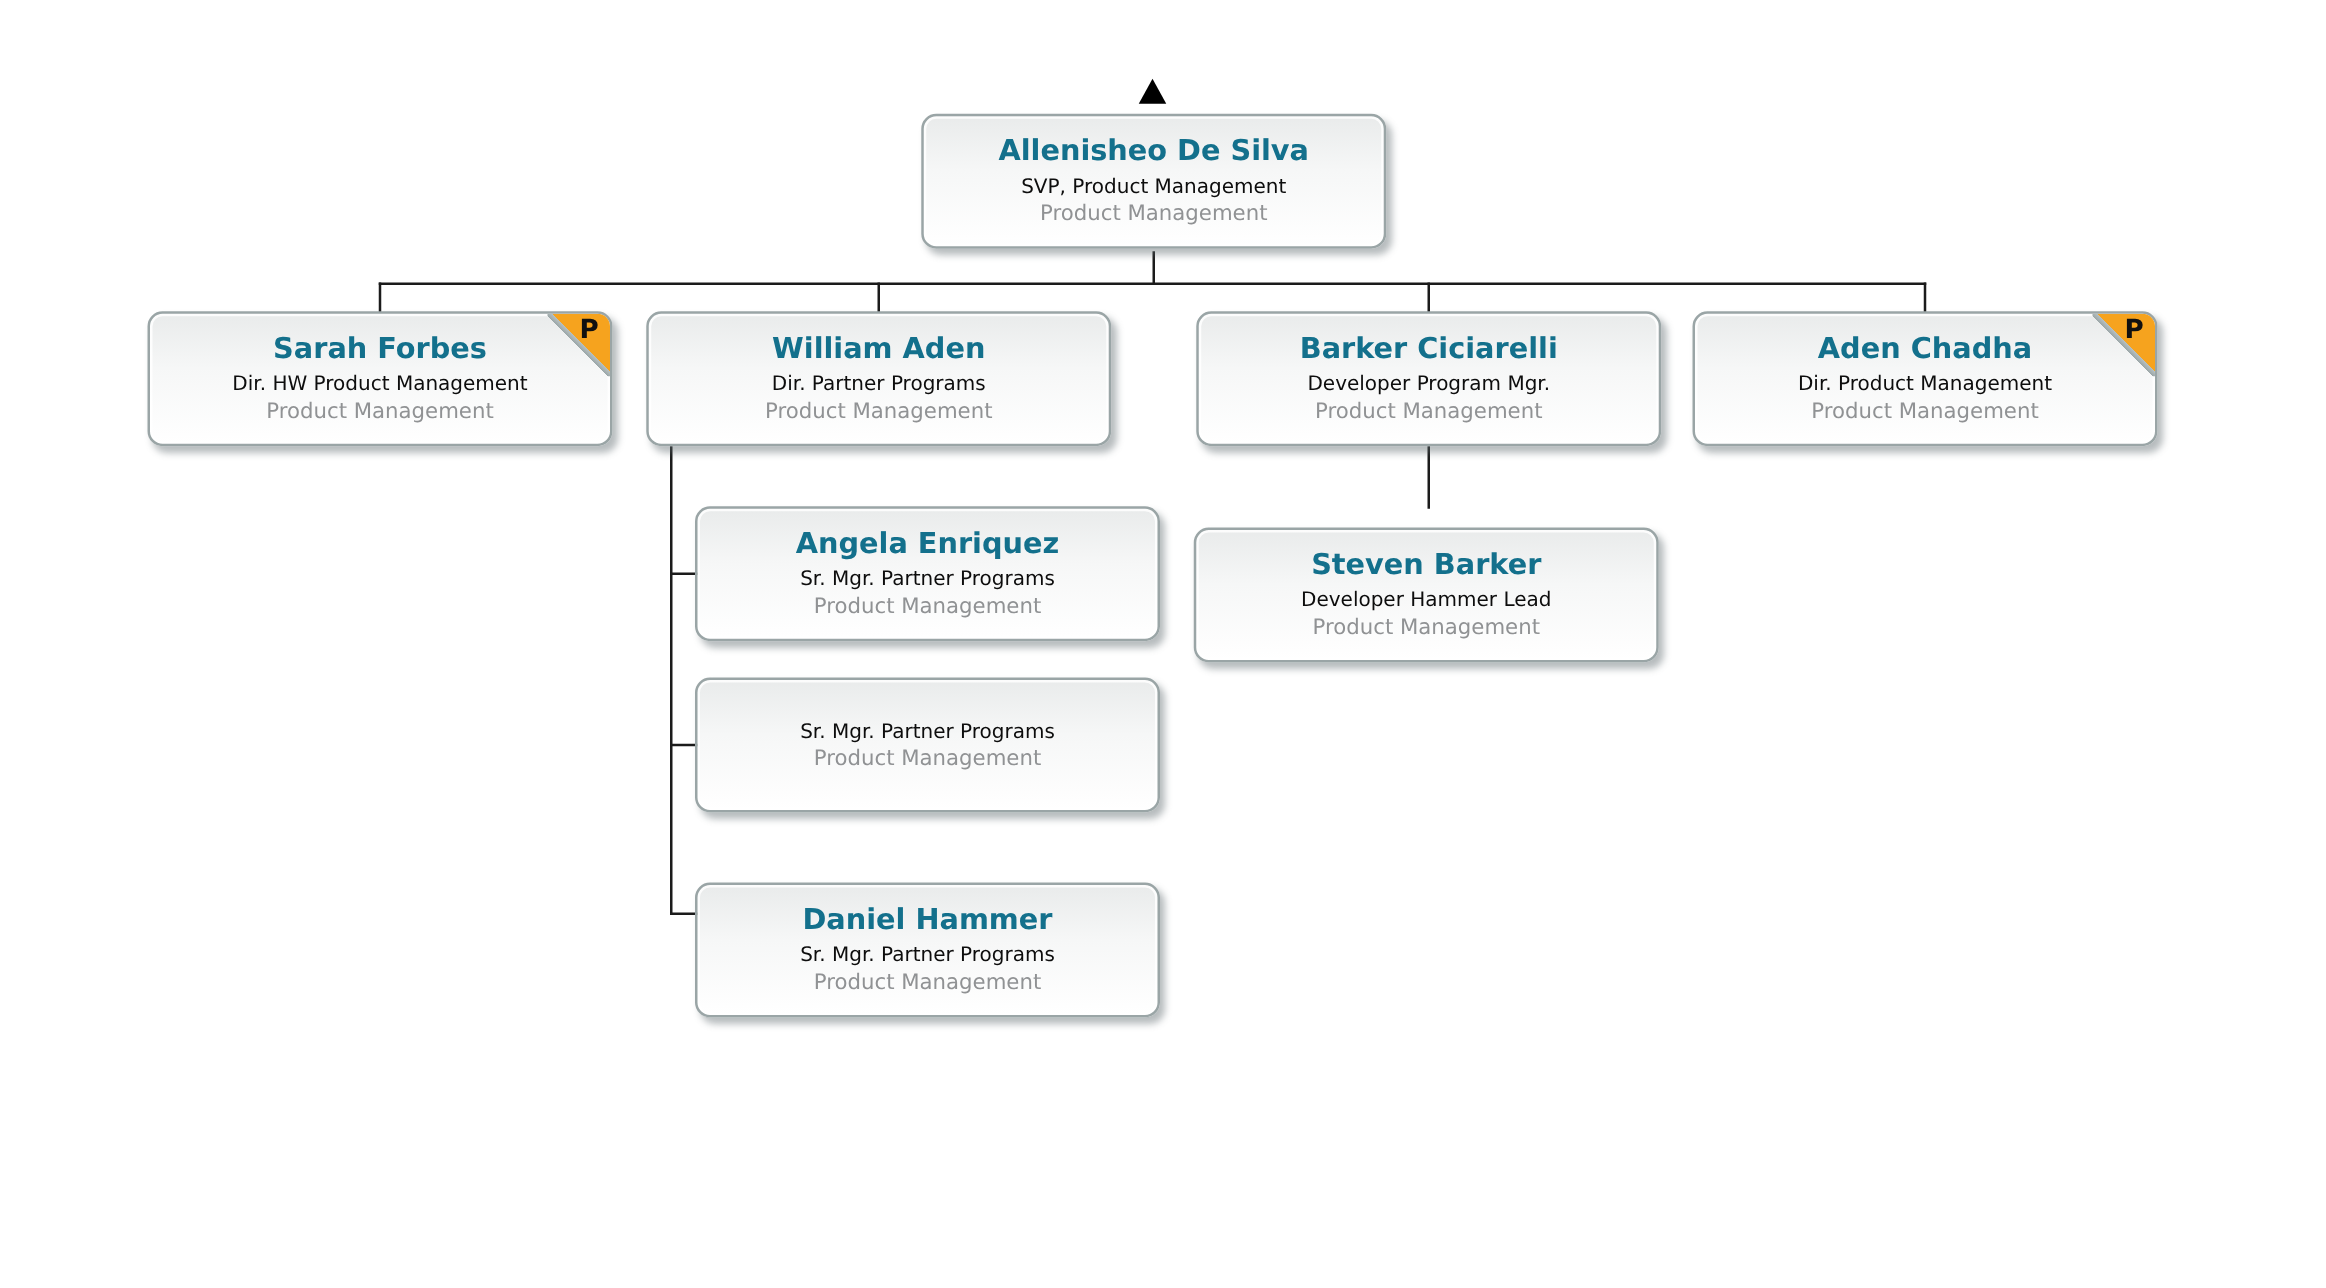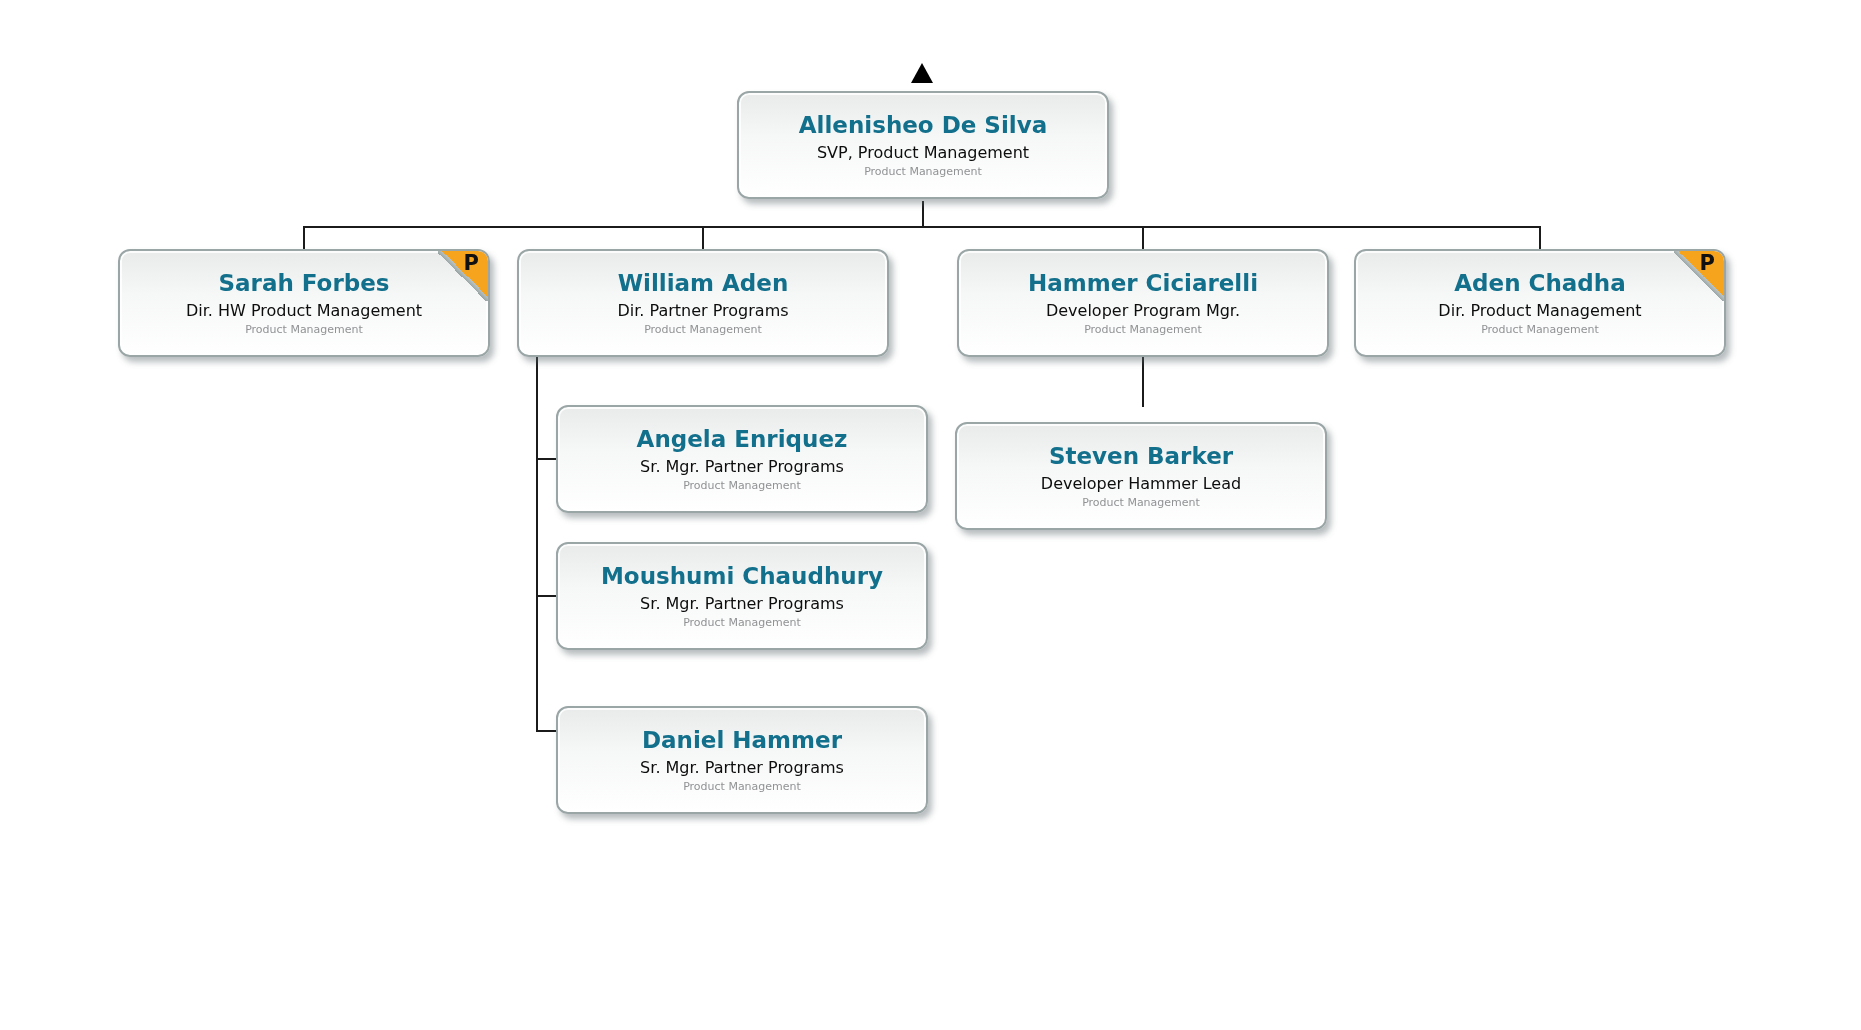--- a/index.html
+++ b/index.html
@@ -26,21 +26,21 @@
   .node {
     position:absolute; width:372px; height:108px;
     border:2px solid var(--box-border, #9aa5a6); border-radius:12px;
     background:linear-gradient(to bottom, #e9ebeb 0%, #f6f7f7 42%, #ffffff 100%);
     box-shadow: 4px 5px 6px rgba(96,106,110,0.45), inset 0 0 0 2px rgba(255,255,255,0.85);
     display:flex; flex-direction:column; justify-content:center; align-items:center;
     text-align:center; gap:3px; overflow:hidden; cursor:pointer;
   }
   .node .name  { font-size:23px; font-weight:bold; color:var(--name-accent, #13708c); line-height:1.2; }
   .node .title { font-size:16px; color:#0d0d0d; line-height:1.2; }
-  .node .dept  { font-size:11px; color:var(--dept-text, #909294); line-height:1.2;text-align:center; }
+  .node .dept  { font-size:17px; color:var(--dept-text, #909294); line-height:1.2;text-align:center; }
 
   
   .badge {
     position:absolute; top:0; right:0; width:50px; height:50px;
     border-top-right-radius:9px;
     background:linear-gradient(to bottom left,
       var(--badge-orange, #f6a31e) 46%,
       #b8c2c3 46%, var(--box-border, #9aa5a6) 52%,
       rgba(255,255,255,0) 52%);
   }
@@ -83,42 +83,41 @@
     <div class="dept">Product Management</div>
   </div>
 
   <div class="node" style="left:517px; top:249px">
     <div class="name">William Aden</div>
     <div class="title">Dir. Partner Programs</div>
     <div class="dept">Product Management</div>
   </div>
 
   <div class="node" style="left:957px; top:249px">
-    <div class="name">Hammer Ciciarelli</div>
+    <div class="name">Barker Ciciarelli</div>
     <div class="title">Developer Program Mgr.</div>
     <div class="dept">Product Management</div>
   </div>
 
   <div class="node" style="left:1354px; top:249px">
     <div class="badge">
       <span class="badge-letter">P</span>
     </div>
     <div class="name">Aden Chadha</div>
     <div class="title">Dir. Product Management</div>
     <div class="dept">Product Management</div>
   </div>
 
   <div class="node" style="left:556px; top:405px">
     <div class="name">Angela Enriquez</div>
     <div class="title">Sr. Mgr. Partner Programs</div>
     <div class="dept">Product Management</div>
   </div>
 
   <div class="node" style="left:556px; top:542px">
-    <div class="name">Moushumi Chaudhury</div>
     <div class="title">Sr. Mgr. Partner Programs</div>
     <div class="dept">Product Management</div>
   </div>
 
   <div class="node" style="left:556px; top:706px">
     <div class="name">Daniel Hammer</div>
     <div class="title">Sr. Mgr. Partner Programs</div>
     <div class="dept">Product Management</div>
   </div>
 

